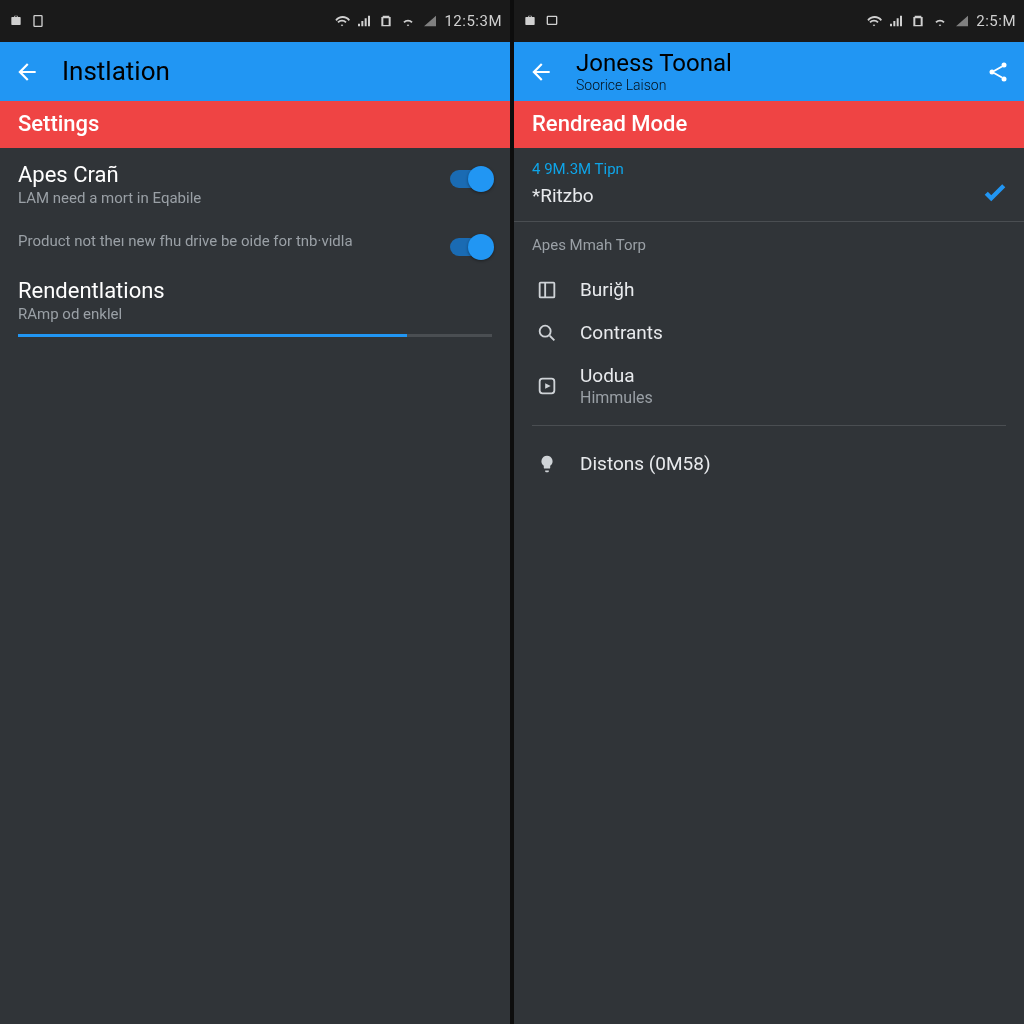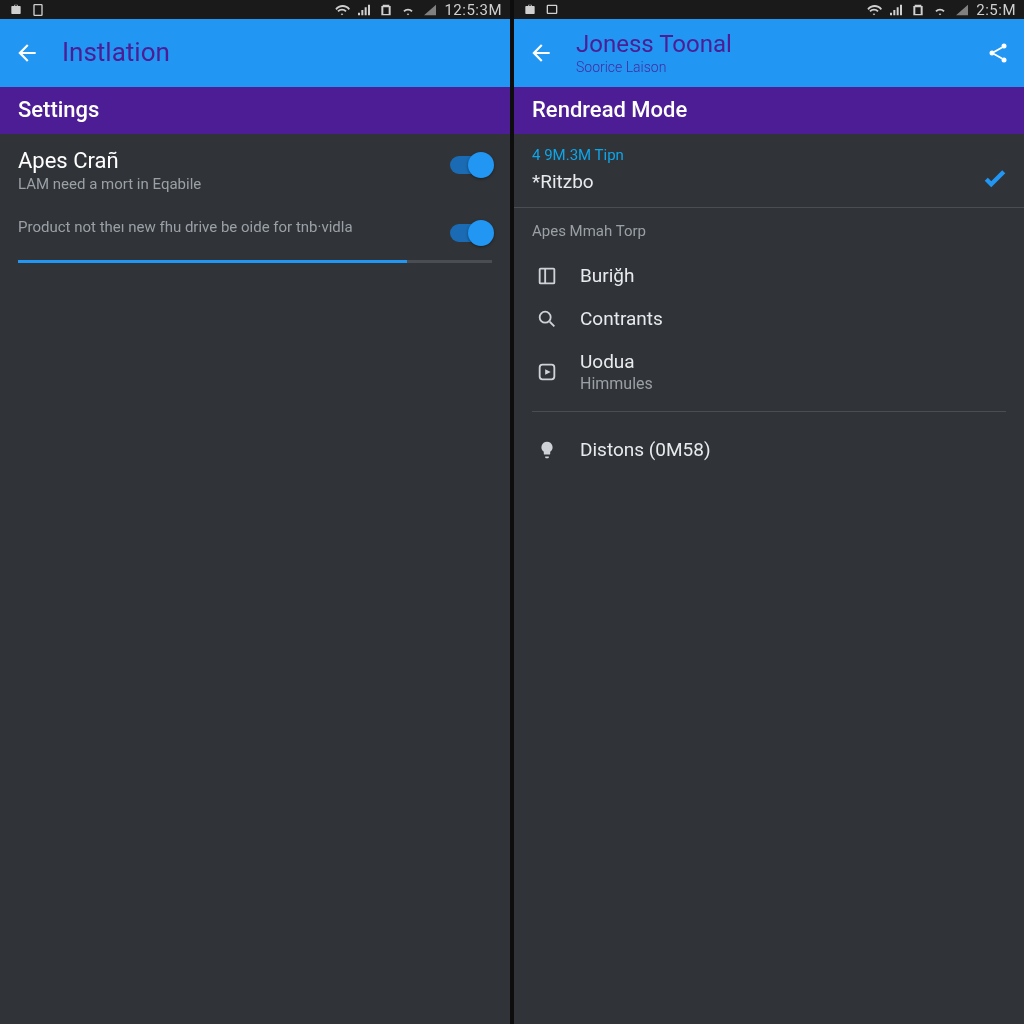--- a/index.html
+++ b/index.html
@@ -14,57 +14,57 @@
     flex:1;
     background:#303438;
     display:flex;
     flex-direction:column;
     position:relative;
   }
   .phone + .phone { border-left:4px solid #0d0d0d; }
 
   
   .statusbar {
-    height:19px;
+    height:42px;
     background:#1a1a1a;
     color:#d0d0d0;
     display:flex;
     align-items:center;
     padding:0 8px;
     font-size:15px;
     gap:6px;
   }
   .statusbar .spacer { flex:1; }
   .sb-ico { display:inline-flex; }
   .sb-ico svg { width:16px; height:16px; }
   .clock { font-weight:400; letter-spacing:0.5px; }
 
   
   .actionbar {
-    height:68px;
+    height:59px;
     background:#2196f3;
-    color:#4c1d95;
+    color:#000000;
     display:flex;
     align-items:center;
     padding:0 14px;
     gap:22px;
   }
   .actionbar .back { cursor:pointer; display:flex; }
   .actionbar .back svg { width:26px; height:26px; }
   .actionbar .titles { display:flex; flex-direction:column; line-height:1.15; }
   .actionbar .title { font-size:24px; font-weight:400; }
   .actionbar .title.big { font-size:26px; }
   .actionbar .subtitle { font-size:14px; font-weight:300; opacity:0.9; }
   .actionbar .grow { flex:1; }
   .actionbar .share { cursor:pointer; display:flex; }
   .actionbar .share svg { width:24px; height:24px; }
 
   
   .sectionheader {
-    background:#4c1d95;
+    background:#ef4444;
     color:#fff;
     font-size:22px;
     font-weight:500;
     padding:10px 18px 12px;
   }
 
   
   .settings-list { padding:4px 0; }
   .setting {
     padding:10px 18px 12px;
@@ -202,20 +202,26 @@
 
     <div class="setting">
       <div class="text">
         <div class="st-sub">Product not theı new fhu drive be oide for tnb·vidla</div>
       </div>
       <div class="switch on">
           <div class="knob"></div>
         </div>
     </div>
 
+    <div class="setting" style="padding-bottom:4px">
+      <div class="text">
+        <div class="st-title">Rendentlations</div>
+        <div class="st-sub">RAmp od enklel</div>
+      </div>
+    </div>
     <div class="progress">
       <div class="fill" style="width:82%"></div>
     </div>
   </div>
 </div>
 
 <div class="phone">
 
   <div class="statusbar">
     <span class="sb-ico">

